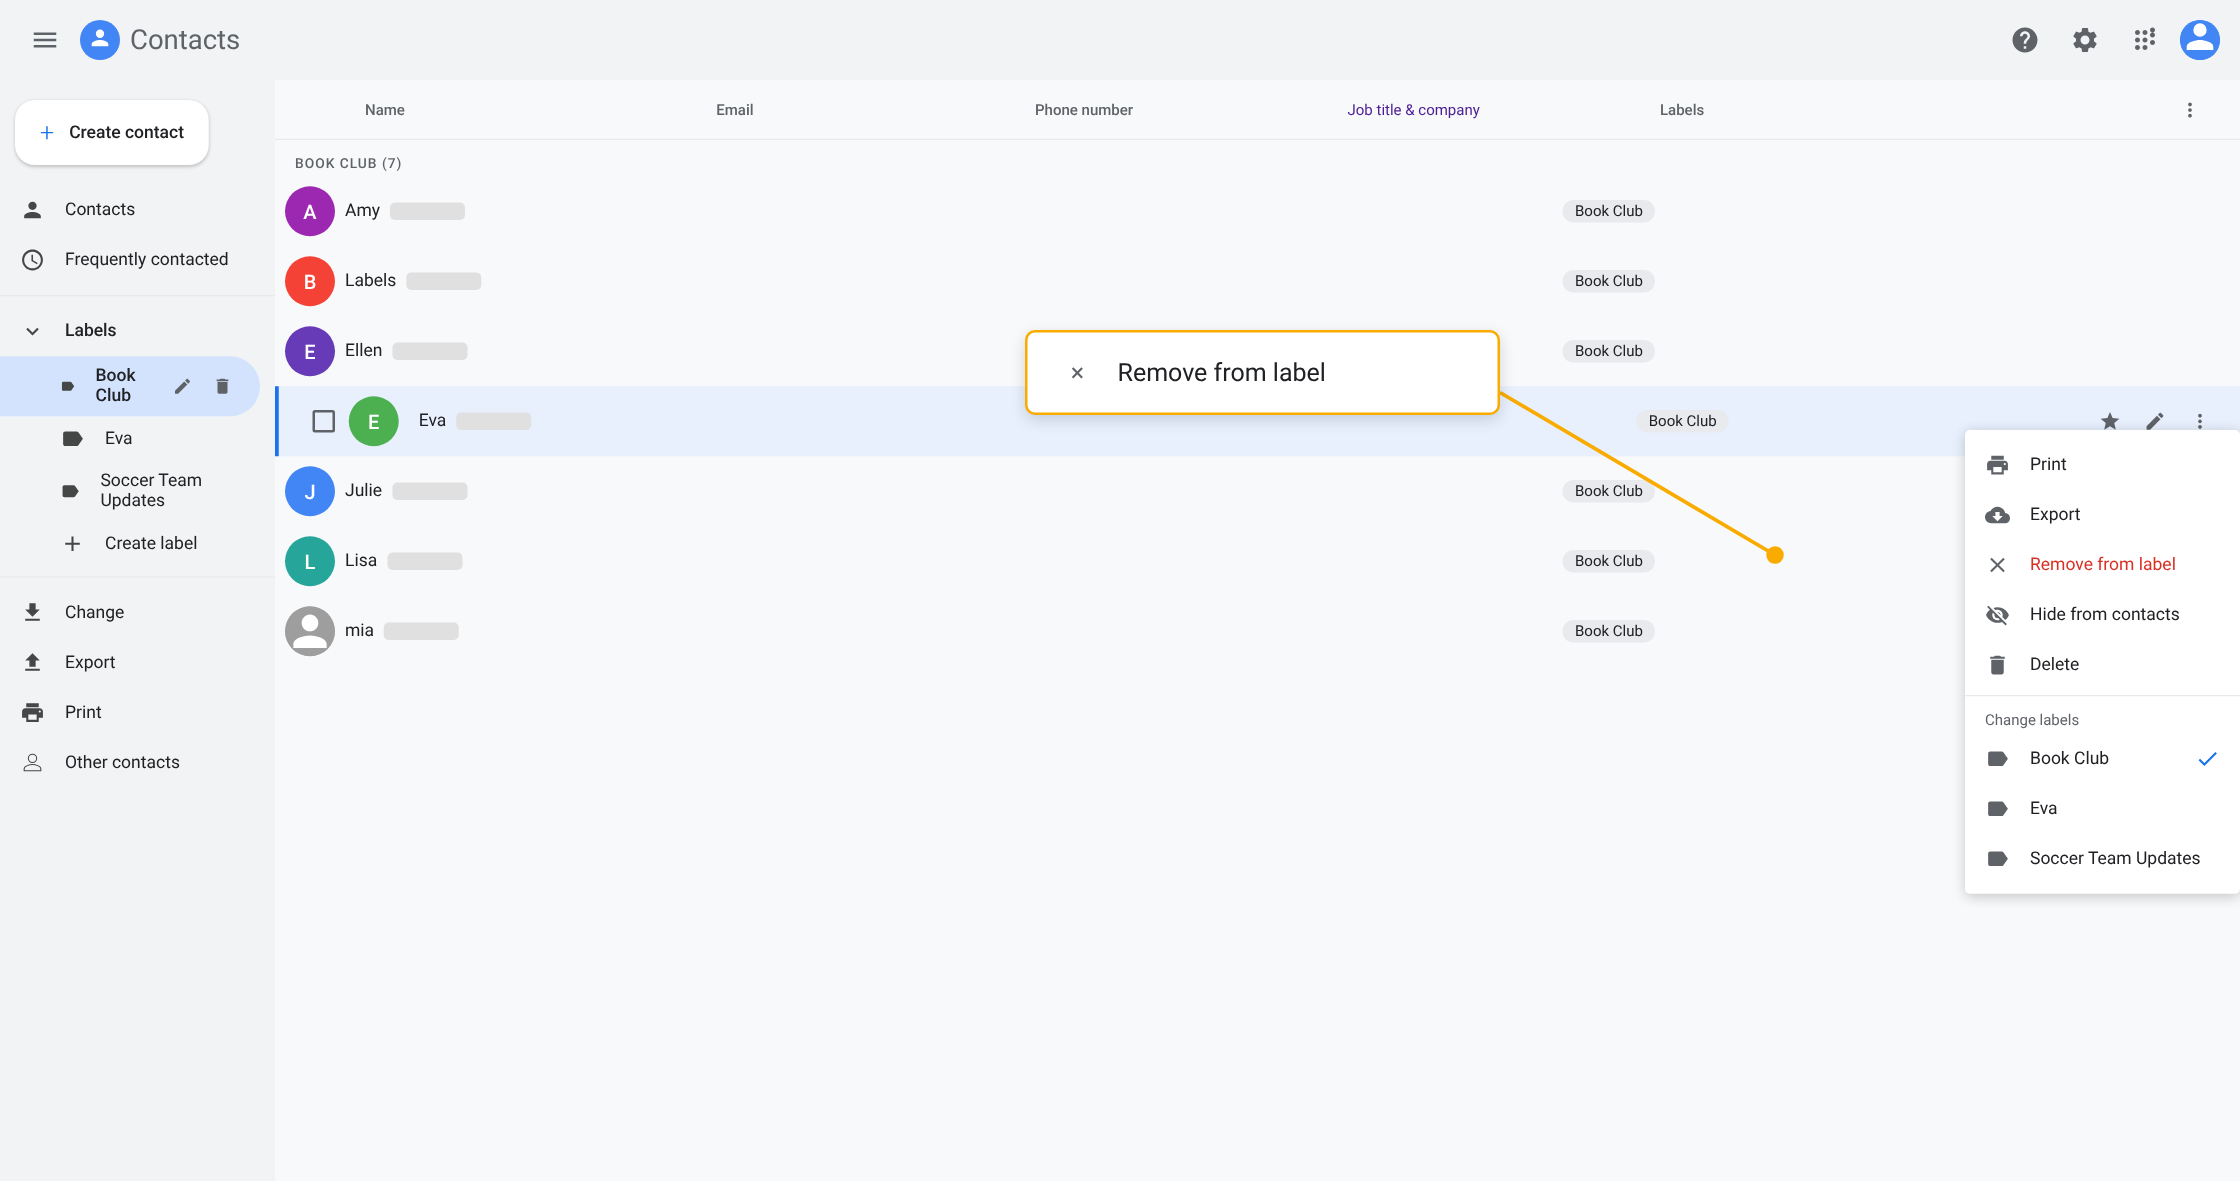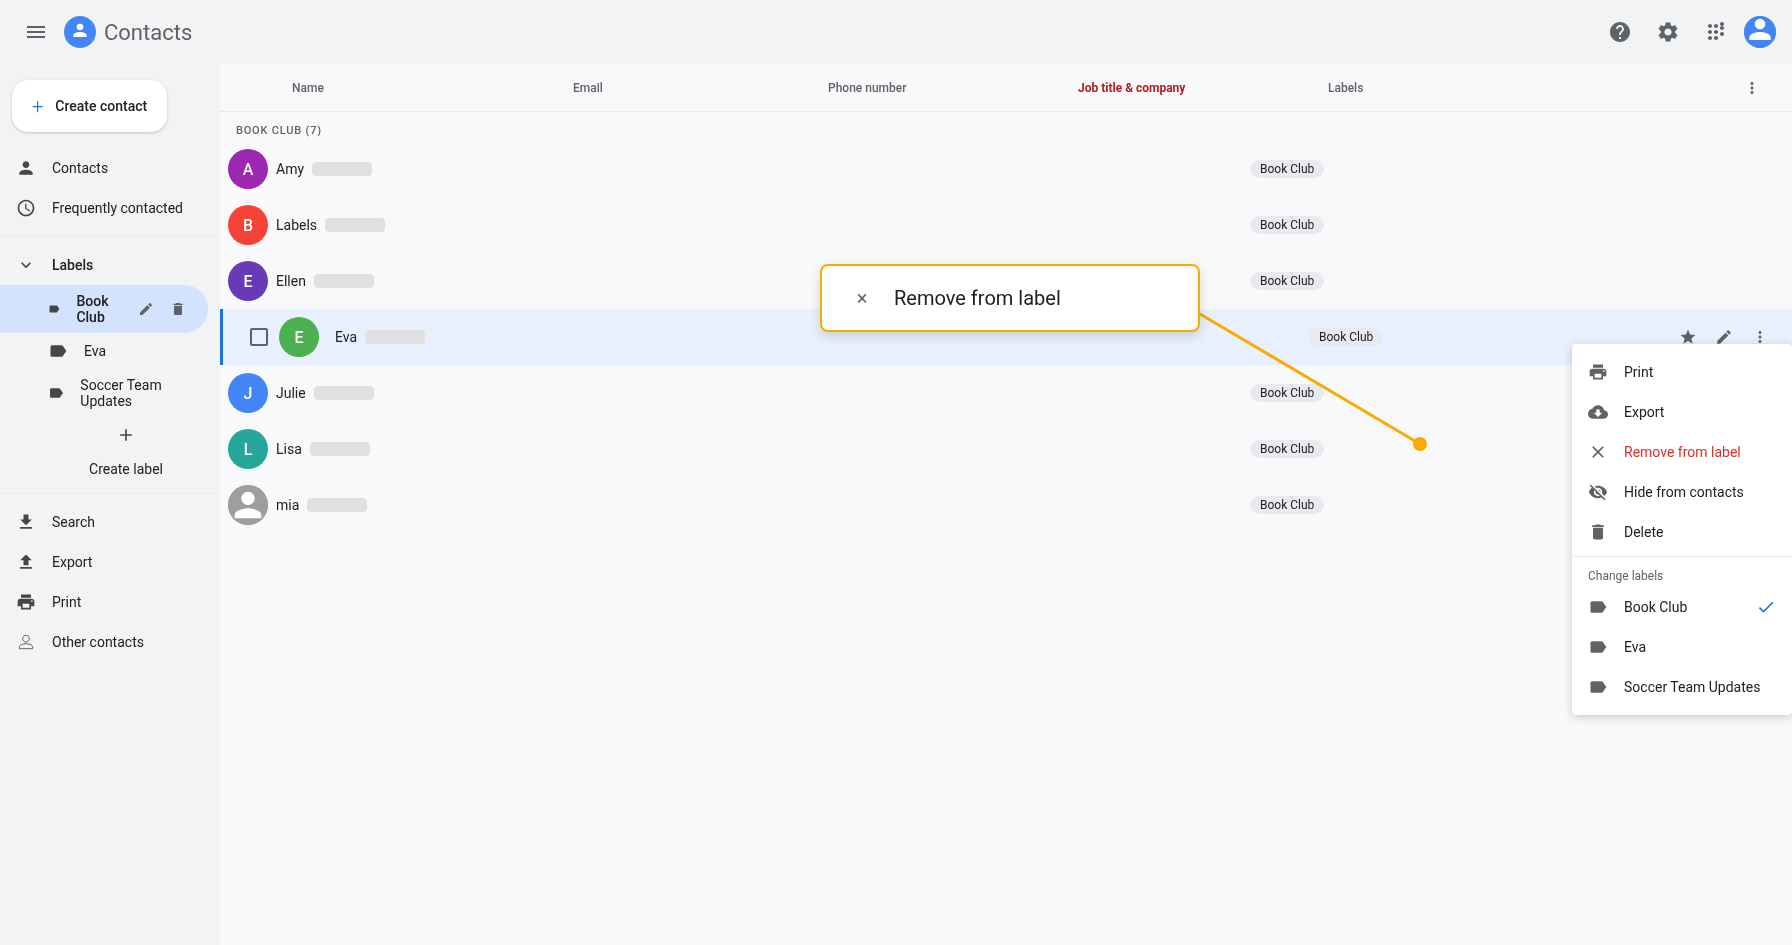--- a/index.html
+++ b/index.html
@@ -65,38 +65,38 @@
     }
     .sidebar-label-item.active { background: #d3e3fd; font-weight: 500; }
     .sidebar-label-item svg { width: 20px; height: 20px; fill: #444746; }
     .sidebar-label-item .item-actions { display: none; gap: 4px; }
     .sidebar-label-item:hover .item-actions, .sidebar-label-item.active .item-actions { display: flex; }
     .action-icon-btn { width: 28px; height: 28px; border-radius: 50%; display: flex; align-items: center; justify-content: center; cursor: pointer; }
     .action-icon-btn svg { width: 16px; height: 16px; fill: #5f6368; }
 
     .sidebar-create-label {
       display: flex; align-items: center; gap: 16px; padding: 8px 16px 8px 48px;
-      cursor: pointer; font-size: 14px; color: #202124; flex-direction: column;
+      cursor: pointer; font-size: 14px; color: #202124;
     }
     .sidebar-create-label svg { width: 20px; height: 20px; fill: #444746; }
 
     .sidebar-divider { height: 1px; background: #e8eaed; margin: 8px 0; }
 
     
     .content { flex: 1; background: #f8f9fa; overflow-y: auto; position: relative; }
 
     
     .table-header {
       display: flex; align-items: center; padding: 0 16px; height: 48px;
       background: #f8f9fa; border-bottom: 1px solid #e8eaed; position: sticky; top: 0; z-index: 10;
     }
     .col-name { width: 320px; font-size: 12px; color: #5f6368; font-weight: 500; padding-left: 56px; }
     .col-email { width: 255px; font-size: 12px; color: #5f6368; font-weight: 500; margin-left: 17px; }
     .col-phone { width: 250px; font-size: 12px; color: #5f6368; font-weight: 500; }
-    .col-job { width: 250px; font-size: 12px; color: #b91c1c; font-weight: 700; }
+    .col-job { width: 250px; font-size: 12px; color: #4c1d95; font-weight: 400; }
     .col-labels { flex: 1; font-size: 12px; color: #5f6368; font-weight: 500; }
     .col-more { width: 40px; }
 
     .group-header { padding: 12px 16px 4px 16px; font-size: 11px; color: #5f6368; font-weight: 500; letter-spacing: 0.8px; text-transform: uppercase; }
 
     
     .contact-row {
       display: flex; align-items: center; padding: 0 16px; height: 56px;
       cursor: pointer; position: relative;
     }
@@ -270,21 +270,21 @@
         </svg>
       <span>Create label</span>
     </div>
 
     <div class="sidebar-divider"></div>
 
     <div class="sidebar-item">
       <svg viewBox="0 0 24 24">
           <path d="M19 9h-4V3H9v6H5l7 7 7-7zM5 18v2h14v-2H5z"></path>
         </svg>
-      <span class="label">Search</span>
+      <span class="label">Change</span>
     </div>
 
     <div class="sidebar-item">
       <svg viewBox="0 0 24 24">
           <path d="M9 16h6v-6h4l-7-7-7 7h4zm-4 2h14v2H5z"></path>
         </svg>
       <span class="label">Export</span>
     </div>
 
     <div class="sidebar-item">

